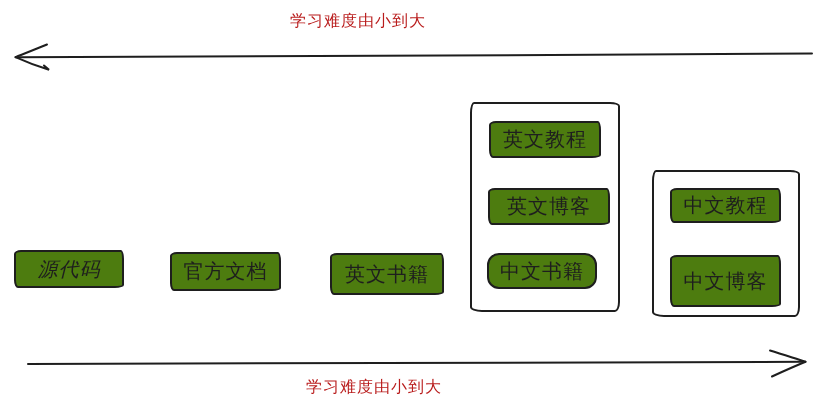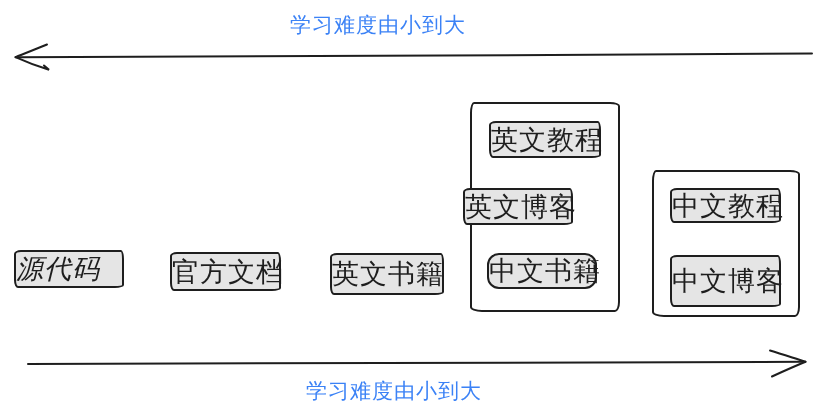--- a/index.html
+++ b/index.html
@@ -11,23 +11,23 @@
     position: relative;
     width: 813px;
     height: 414px;
     background: #ffffff;
     font-family: "Liberation Sans", "DejaVu Sans", sans-serif;
     color: #1e1e1e;
     overflow: hidden;
   }
   .axis-label {
     position: absolute;
-    font-size: 21px;
+    font-size: 16px;
     letter-spacing: 1px;
-    color: #3b82f6;
+    color: #b91c1c;
     white-space: nowrap;
   }
   .axis-label.top {
     left: 290px;
     top: 11px;
   }
   .axis-label.bottom {
     left: 306px;
     top: 377px;
   }
@@ -38,40 +38,41 @@
     width: 813px;
     height: 414px;
   }
   .node {
     position: absolute;
     box-sizing: border-box;
     border: 2.5px solid #1e1e1e;
     border-radius: 7px 3px 9px 4px / 4px 9px 3px 8px;
     display: flex;
     align-items: center;
-    font-size: 27px;
+    justify-content: center;
+    font-size: 20px;
     letter-spacing: 1px;
-    background: #e5e5e5;
+    background: #4d7c0f;
     white-space: nowrap;
   }
   .group {
     position: absolute;
     box-sizing: border-box;
     border: 2.5px solid #1e1e1e;
     border-radius: 4px 10px 5px 12px / 11px 4px 10px 5px;
     background: #ffffff;
   }
   
   .n-source   { left: 14px;  top: 250px; width: 110px; height: 38px; font-style: italic; }
   .n-docs     { left: 170px; top: 252px; width: 111px; height: 39px; }
   .n-enbooks  { left: 330px; top: 253px; width: 114px; height: 42px; }
   
   .g-english  { left: 470px; top: 102px; width: 150px; height: 210px; }
   .n-entut    { left: 489px; top: 121px; width: 112px; height: 37px; }
-  .n-enblog   { left: 463px; top: 188px; width: 110px; height: 37px; }
+  .n-enblog   { left: 488px; top: 188px; width: 122px; height: 37px; }
   .n-cnbooks  { left: 487px; top: 253px; width: 110px; height: 36px; border-radius: 12px; }
   
   .g-chinese  { left: 652px; top: 170px; width: 148px; height: 147px; }
   .n-cntut    { left: 670px; top: 188px; width: 111px; height: 35px; }
   .n-cnblog   { left: 670px; top: 255px; width: 111px; height: 52px; }
 </style>
 </head>
 <body>
 
 <div class="canvas">

